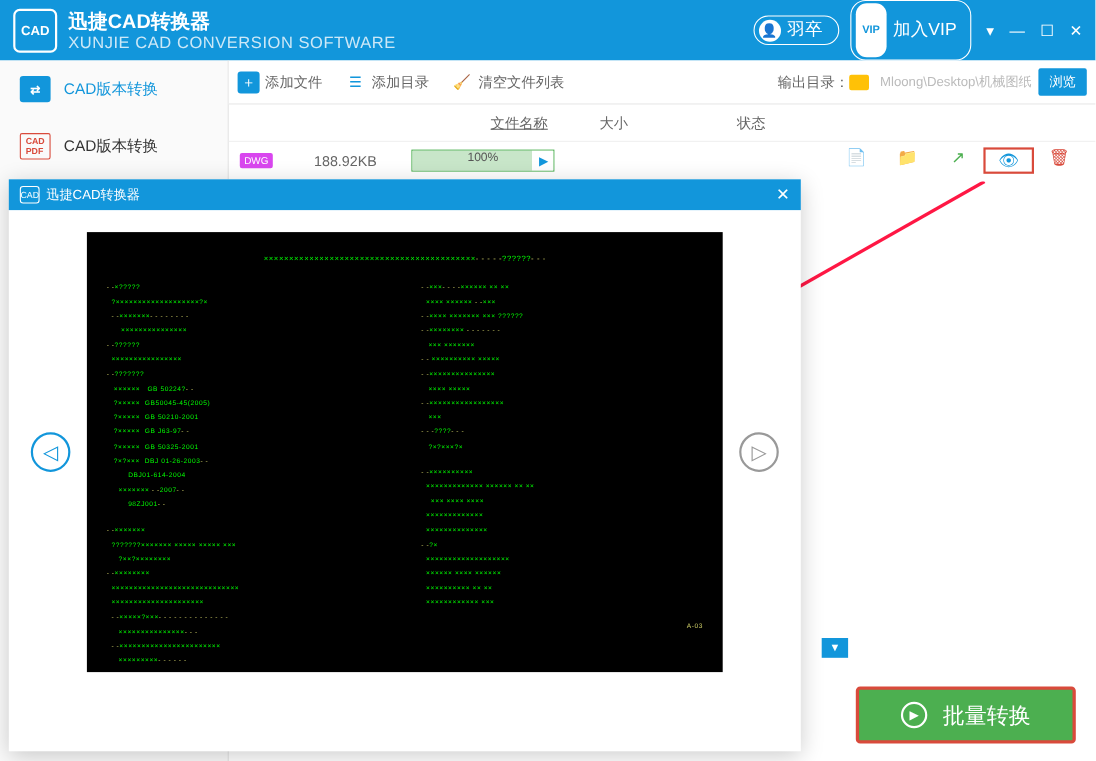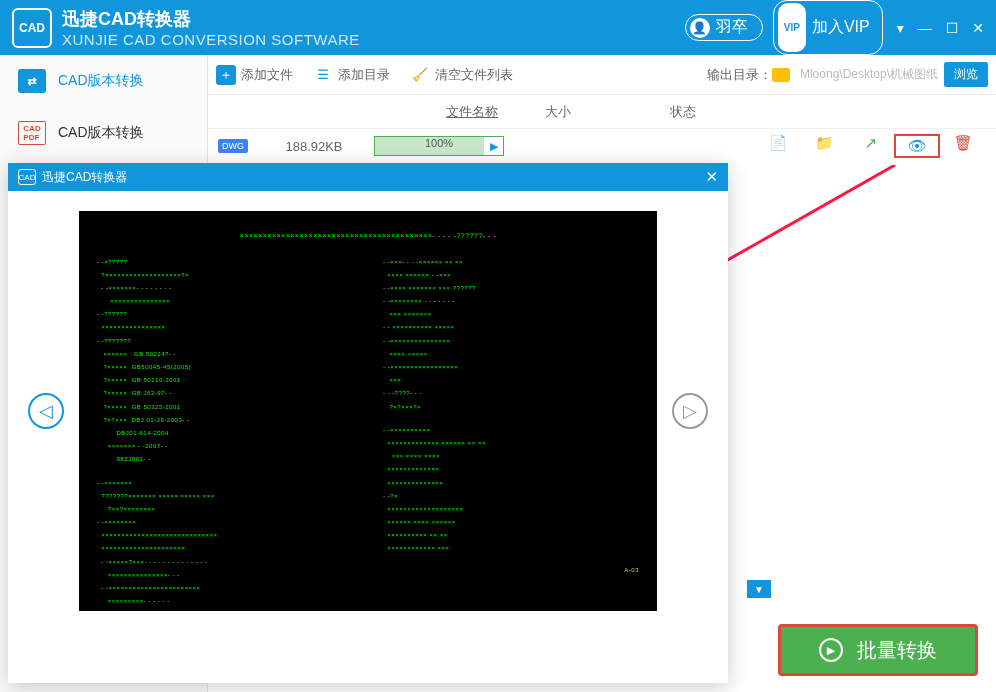--- a/index.html
+++ b/index.html
@@ -39,21 +39,21 @@
 .table-head { position: absolute; top: 95px; left: 208px; right: 0; height: 34px; display: flex; align-items: center; font-size: 13px; color: #666; padding: 0 10px; border-bottom: 1px solid #f0f0f0; }
 .th-name { flex: 0 0 280px; text-align: right; text-decoration: underline; }
 .th-size { flex: 0 0 120px; text-align: center; }
 .th-status { flex: 0 0 130px; text-align: center; }
 .th-ops { display: flex; gap: 0; margin-left: auto; }
 .th-ops span { width: 46px; text-align: center; }
 .th-preview { border: 2px solid #d94a3b; padding: 4px 2px; }
 
 
 .file-row { position: absolute; top: 129px; left: 208px; right: 0; height: 34px; display: flex; align-items: center; font-size: 13px; color: #666; padding: 0 10px; }
-.file-badge { background: #3b82f6; color: #fff; font-size: 9px; padding: 2px 4px; border-radius: 2px; margin-right: 6px; }
+.file-badge { background: #d946ef; color: #fff; font-size: 9px; padding: 2px 4px; border-radius: 2px; margin-right: 6px; }
 .file-name { flex: 0 0 272px; color: #888; }
 .file-size { flex: 0 0 120px; text-align: center; }
 .progress { flex: 0 0 130px; height: 20px; border: 1px solid #4caf50; position: relative; display: flex; }
 .progress-fill { position: absolute; inset: 0; background: linear-gradient(to right, #c8e6c9 85%, #fff 85%); }
 .progress-text { position: relative; width: 100%; text-align: center; font-size: 11px; color: #555; }
 .play-icon { color: #1296db; margin-left: -14px; z-index: 1; font-size: 11px; width: 14px; }
 .row-ops { display: flex; margin-left: auto; }
 .row-ops span { width: 46px; text-align: center; font-size: 15px; cursor: pointer; }
 .eye-icon { border: 2px solid #d94a3b; padding: 1px 2px; display: inline-block; }
 

